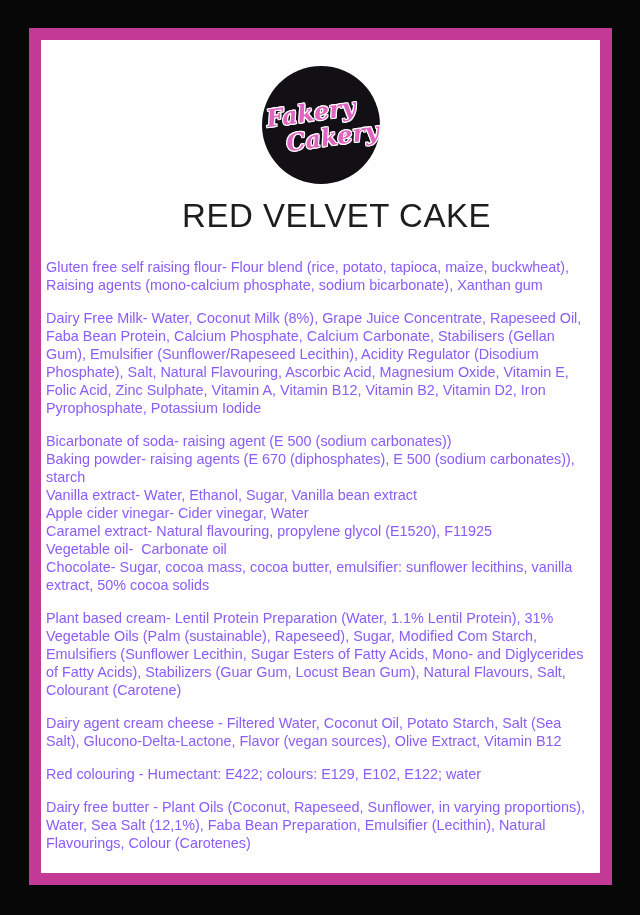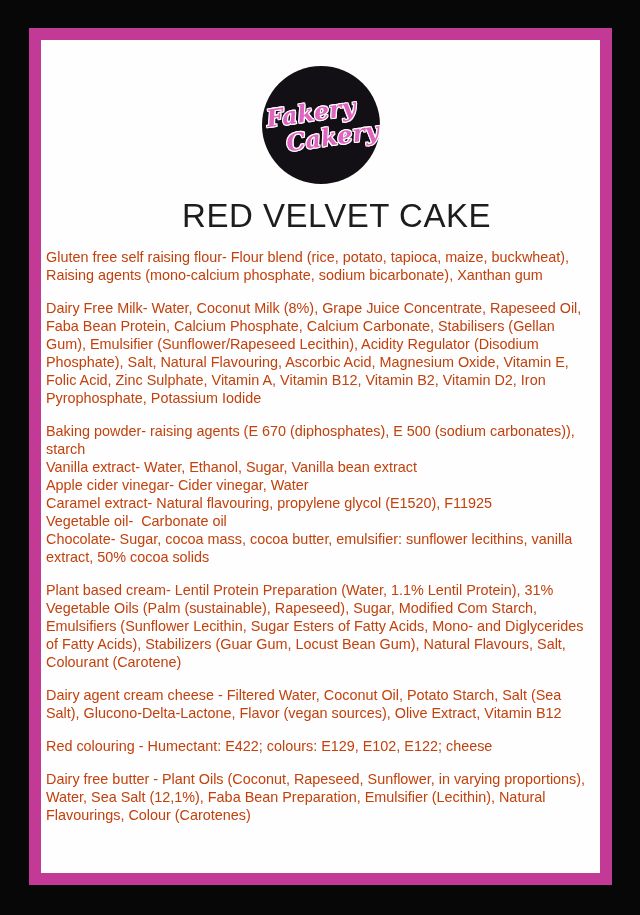--- a/index.html
+++ b/index.html
@@ -58,25 +58,25 @@
     margin: 13px 0 0 0;
     text-align: center;
     font-size: 33px;
     font-weight: 500;
     letter-spacing: 0.5px;
     color: #1d1d1d;
     font-family: "Liberation Sans", sans-serif;
     padding-left: 32px;
   }
   .ingredients {
-    margin-top: 13px;
+    margin-top: 23px;
     padding: 0 6px 0 5px;
     font-size: 14.4px;
     line-height: 18px;
-    color: #c2410c;
+    color: #8b5cf6;
   }
   .section { margin: 0 0 15px 0; }
   .entry {
     margin: 0;
     white-space: pre-wrap;
   }
 </style>
 </head>
 <body style="background: rgb(7, 7, 7);">
 
@@ -92,34 +92,35 @@
   <h1 class="page-title">RED VELVET CAKE</h1>
 
   <div class="ingredients">
       <div class="section">
         <p class="entry">Gluten free self raising flour- Flour blend (rice, potato, tapioca, maize, buckwheat), Raising agents (mono-calcium phosphate, sodium bicarbonate), Xanthan gum</p>
       </div>
       <div class="section">
         <p class="entry">Dairy Free Milk- Water, Coconut Milk (8%), Grape Juice Concentrate, Rapeseed Oil, Faba Bean Protein, Calcium Phosphate, Calcium Carbonate, Stabilisers (Gellan Gum), Emulsifier (Sunflower/Rapeseed Lecithin), Acidity Regulator (Disodium Phosphate), Salt, Natural Flavouring, Ascorbic Acid, Magnesium Oxide, Vitamin E, Folic Acid, Zinc Sulphate, Vitamin A, Vitamin B12, Vitamin B2, Vitamin D2, Iron Pyrophosphate, Potassium Iodide</p>
       </div>
       <div class="section">
+        <p class="entry">Bicarbonate of soda- raising agent (E 500 (sodium carbonates))</p>
         <p class="entry">Baking powder- raising agents (E 670 (diphosphates), E 500 (sodium carbonates)), starch</p>
         <p class="entry">Vanilla extract- Water, Ethanol, Sugar, Vanilla bean extract</p>
         <p class="entry">Apple cider vinegar- Cider vinegar, Water</p>
         <p class="entry">Caramel extract- Natural flavouring, propylene glycol (E1520), F11925</p>
         <p class="entry">Vegetable oil-  Carbonate oil</p>
         <p class="entry">Chocolate- Sugar, cocoa mass, cocoa butter, emulsifier: sunflower lecithins, vanilla extract, 50% cocoa solids</p>
       </div>
       <div class="section">
         <p class="entry">Plant based cream- Lentil Protein Preparation (Water, 1.1% Lentil Protein), 31% Vegetable Oils (Palm (sustainable), Rapeseed), Sugar, Modified Com Starch, Emulsifiers (Sunflower Lecithin, Sugar Esters of Fatty Acids, Mono- and Diglycerides of Fatty Acids), Stabilizers (Guar Gum, Locust Bean Gum), Natural Flavours, Salt, Colourant (Carotene)</p>
       </div>
       <div class="section">
         <p class="entry">Dairy agent cream cheese - Filtered Water, Coconut Oil, Potato Starch, Salt (Sea Salt), Glucono-Delta-Lactone, Flavor (vegan sources), Olive Extract, Vitamin B12</p>
       </div>
       <div class="section">
-        <p class="entry">Red colouring - Humectant: E422; colours: E129, E102, E122; cheese</p>
+        <p class="entry">Red colouring - Humectant: E422; colours: E129, E102, E122; water</p>
       </div>
       <div class="section">
         <p class="entry">Dairy free butter - Plant Oils (Coconut, Rapeseed, Sunflower, in varying proportions), Water, Sea Salt (12,1%), Faba Bean Preparation, Emulsifier (Lecithin), Natural Flavourings, Colour (Carotenes)</p>
       </div>
     </div>
 
 </div>
 
 </body></html>

